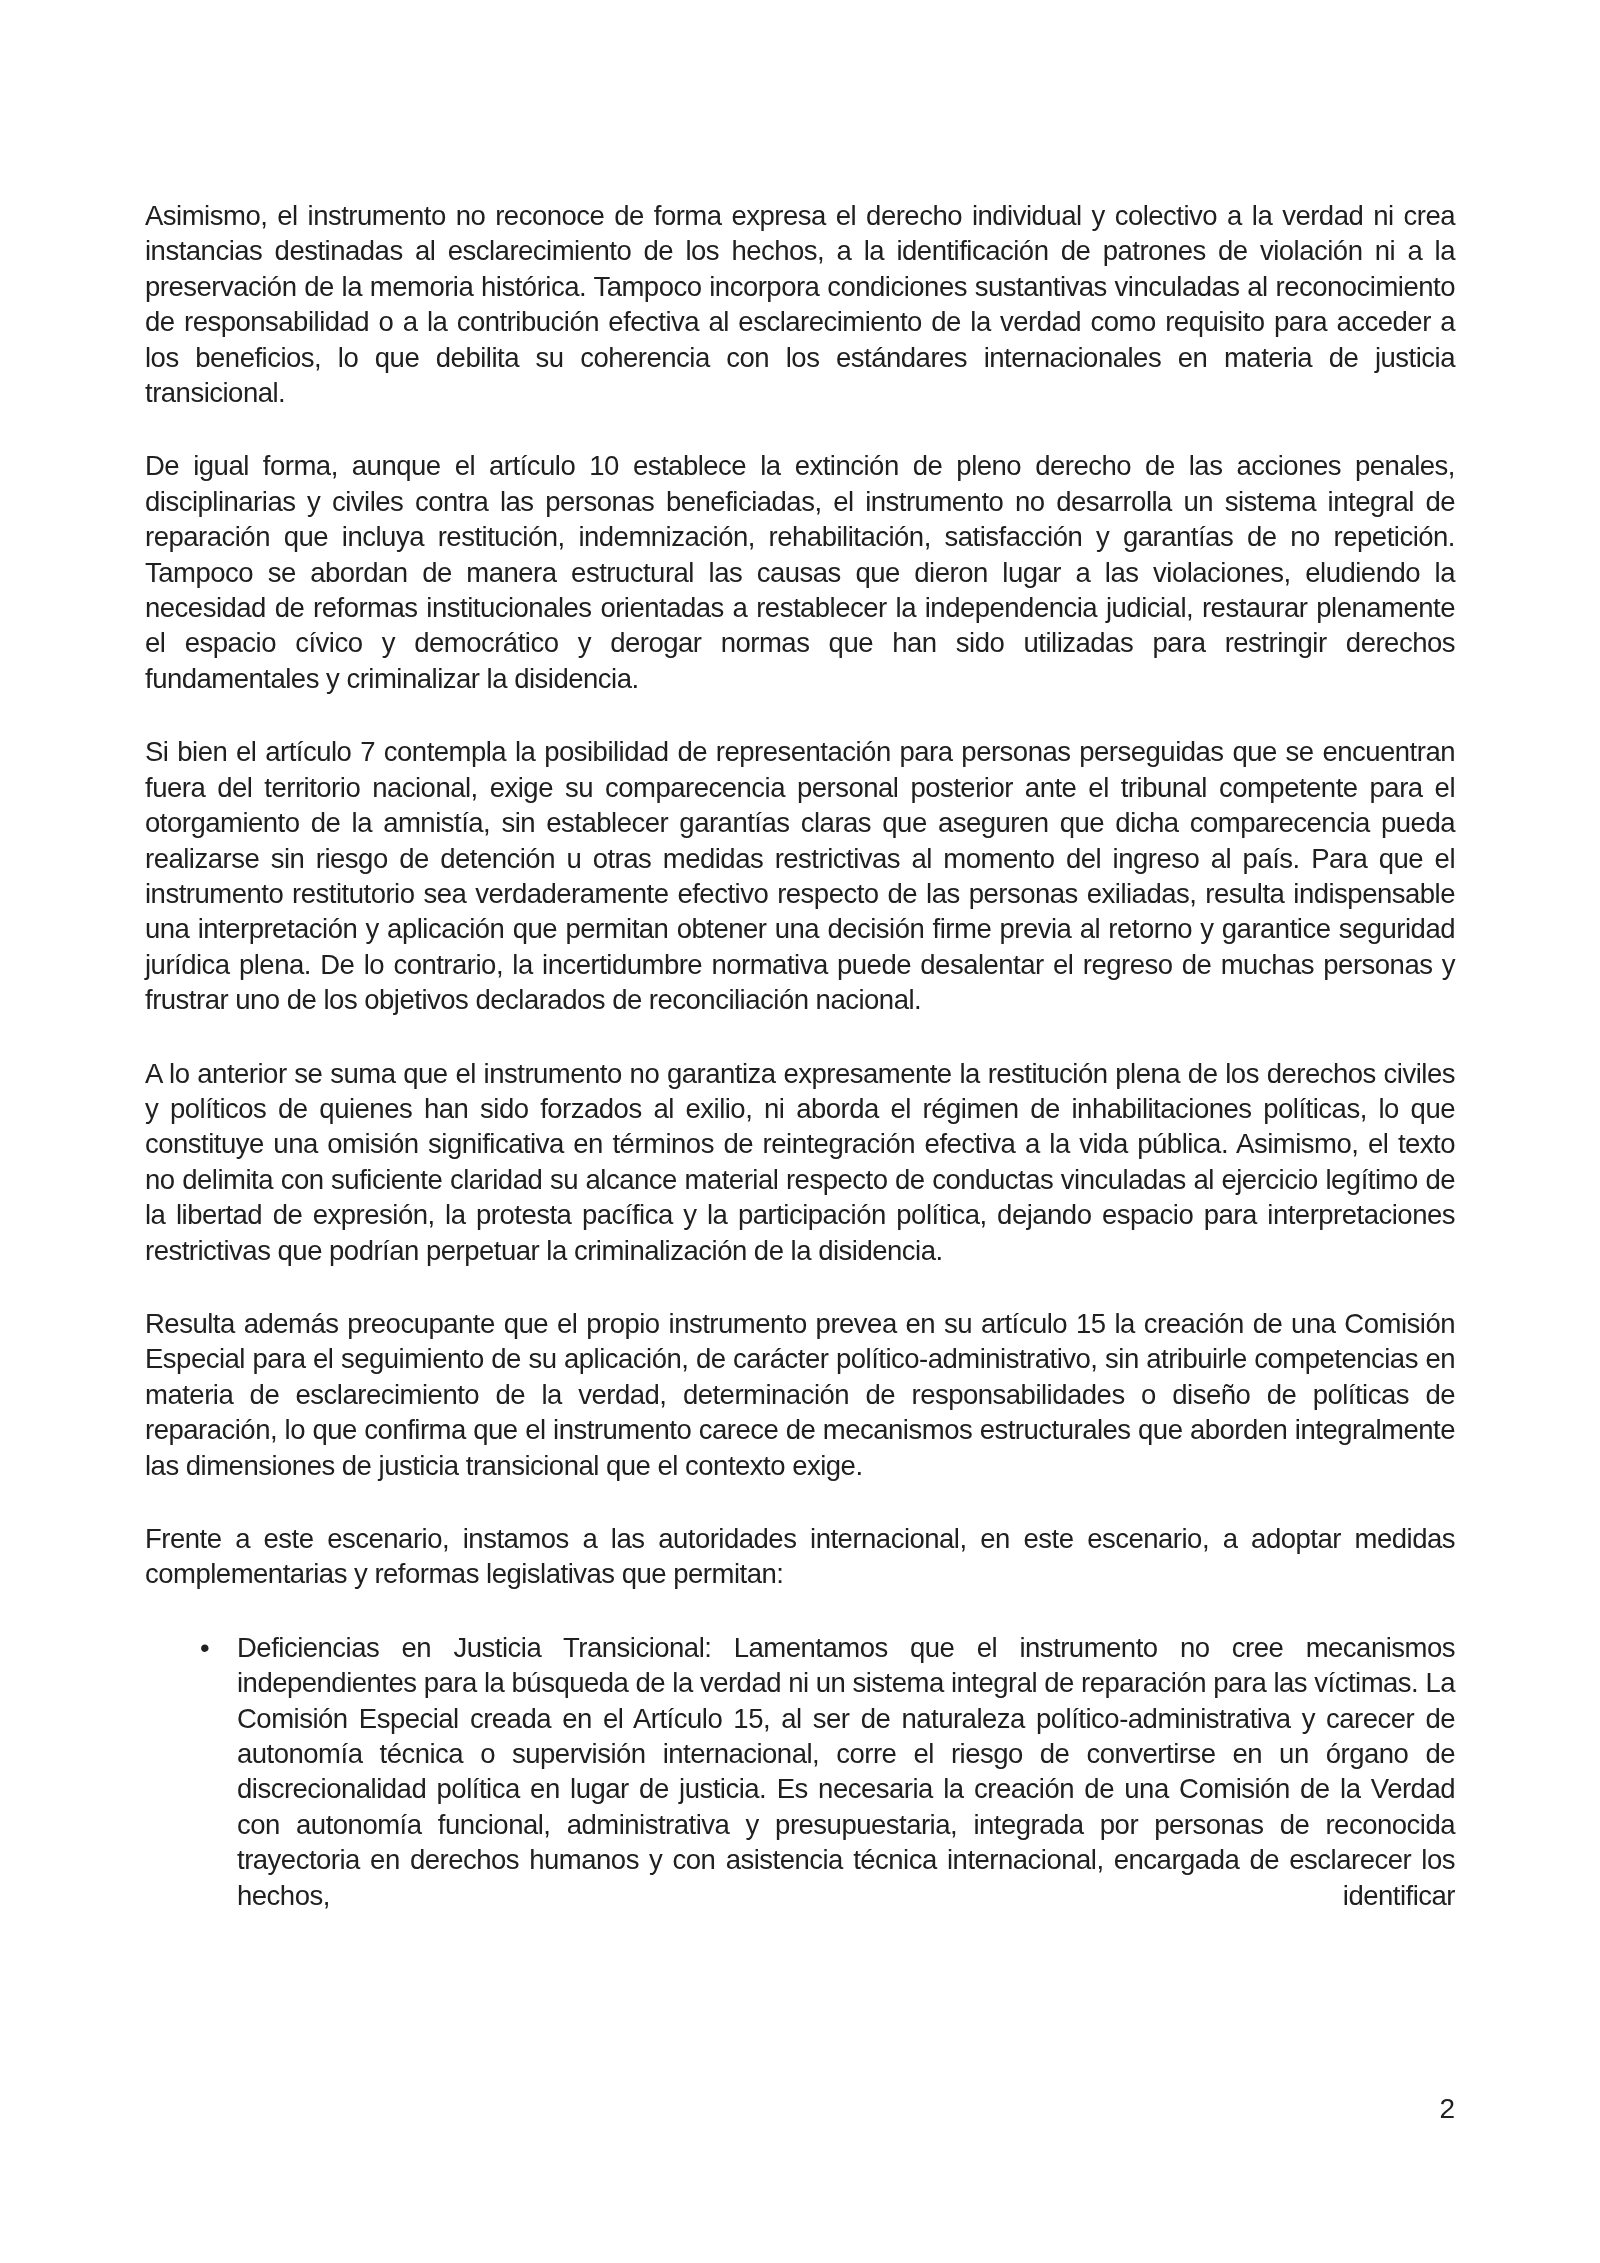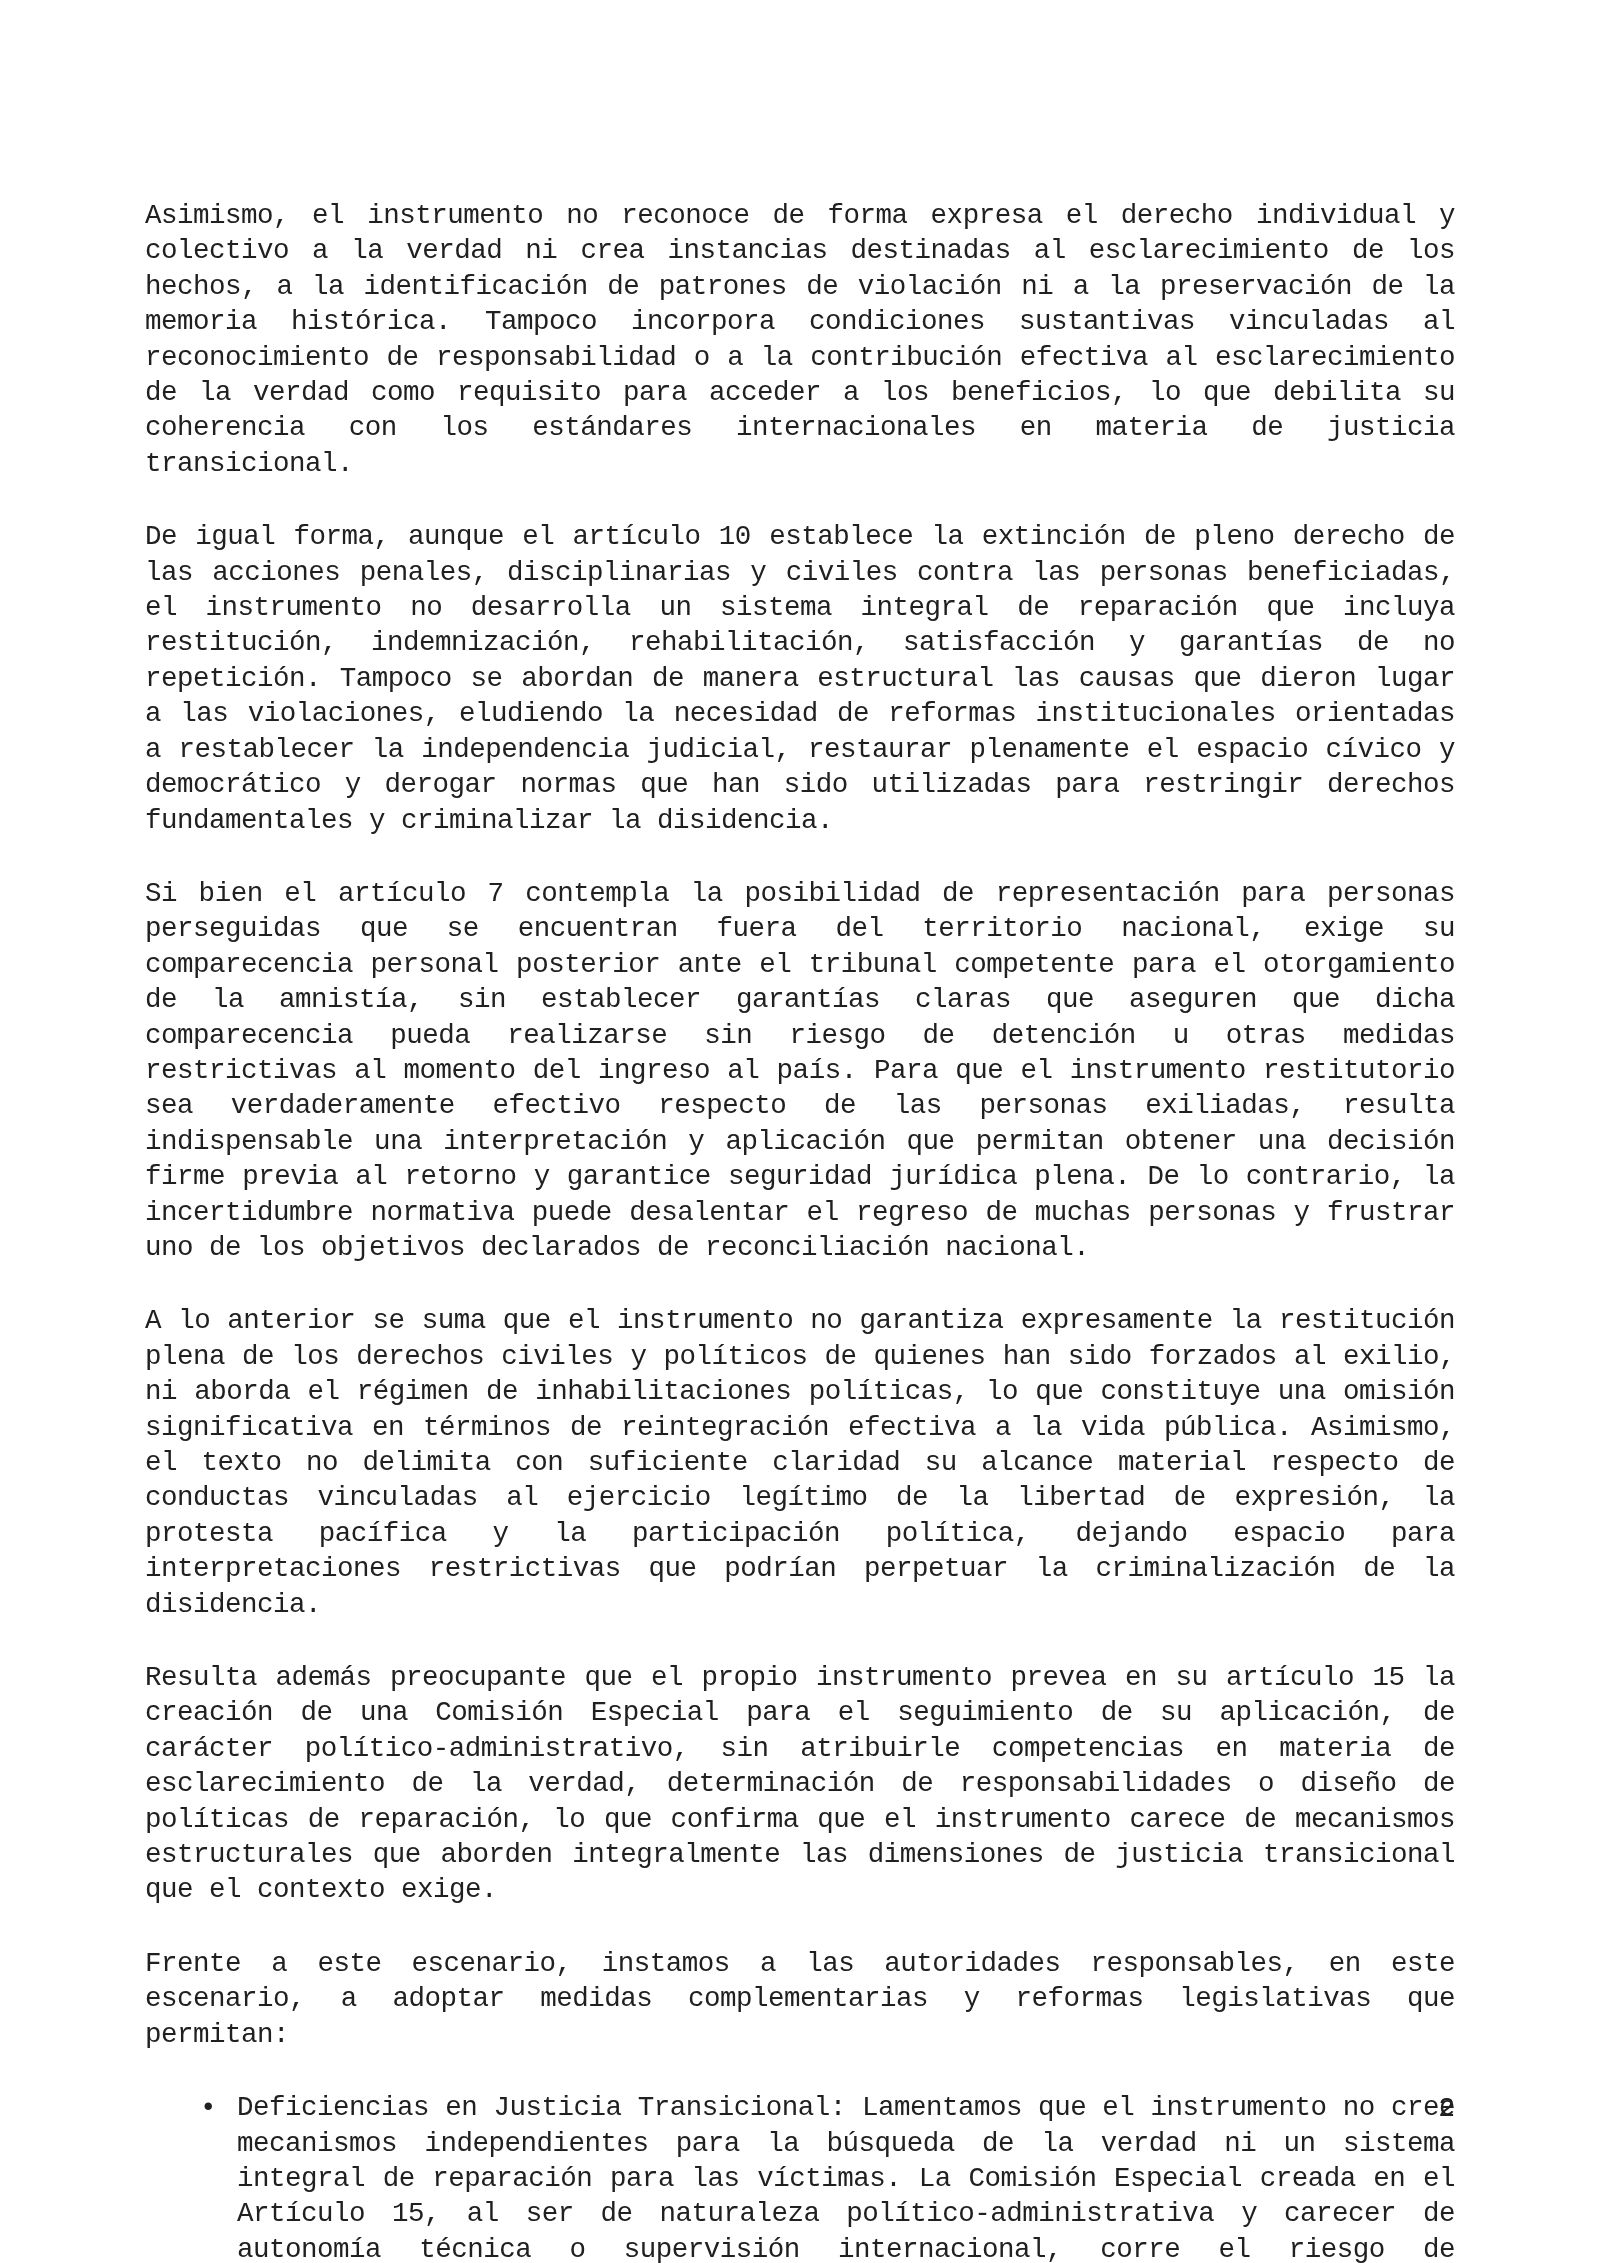--- a/index.html
+++ b/index.html
@@ -6,21 +6,21 @@
     margin: 0;
     padding: 0;
     background: #ffffff;
   }
   .page {
     position: relative;
     width: 1600px;
     height: 2263px;
     background: #ffffff;
     overflow: hidden;
-    font-family: Liberation Mono, monospace;
+    font-family: Liberation Sans, sans-serif;
     color: #202020;
   }
   .content {
     position: absolute;
     left: 145px;
     top: 198px;
     width: 1310px;
   }
   .content p {
     margin: 0 0 38px 0;
@@ -66,21 +66,21 @@
 </head>
 <body>
 
 <div class="page">
   <div class="content">
     <p>Asimismo, el instrumento no reconoce de forma expresa el derecho individual y colectivo a la verdad ni crea instancias destinadas al esclarecimiento de los hechos, a la identificación de patrones de violación ni a la preservación de la memoria histórica. Tampoco incorpora condiciones sustantivas vinculadas al reconocimiento de responsabilidad o a la contribución efectiva al esclarecimiento de la verdad como requisito para acceder a los beneficios, lo que debilita su coherencia con los estándares internacionales en materia de justicia transicional.</p>
     <p>De igual forma, aunque el artículo 10 establece la extinción de pleno derecho de las acciones penales, disciplinarias y civiles contra las personas beneficiadas, el instrumento no desarrolla un sistema integral de reparación que incluya restitución, indemnización, rehabilitación, satisfacción y garantías de no repetición. Tampoco se abordan de manera estructural las causas que dieron lugar a las violaciones, eludiendo la necesidad de reformas institucionales orientadas a restablecer la independencia judicial, restaurar plenamente el espacio cívico y democrático y derogar normas que han sido utilizadas para restringir derechos fundamentales y criminalizar la disidencia.</p>
     <p>Si bien el artículo 7 contempla la posibilidad de representación para personas perseguidas que se encuentran fuera del territorio nacional, exige su comparecencia personal posterior ante el tribunal competente para el otorgamiento de la amnistía, sin establecer garantías claras que aseguren que dicha comparecencia pueda realizarse sin riesgo de detención u otras medidas restrictivas al momento del ingreso al país. Para que el instrumento restitutorio sea verdaderamente efectivo respecto de las personas exiliadas, resulta indispensable una interpretación y aplicación que permitan obtener una decisión firme previa al retorno y garantice seguridad jurídica plena. De lo contrario, la incertidumbre normativa puede desalentar el regreso de muchas personas y frustrar uno de los objetivos declarados de reconciliación nacional.</p>
     <p>A lo anterior se suma que el instrumento no garantiza expresamente la restitución plena de los derechos civiles y políticos de quienes han sido forzados al exilio, ni aborda el régimen de inhabilitaciones políticas, lo que constituye una omisión significativa en términos de reintegración efectiva a la vida pública. Asimismo, el texto no delimita con suficiente claridad su alcance material respecto de conductas vinculadas al ejercicio legítimo de la libertad de expresión, la protesta pacífica y la participación política, dejando espacio para interpretaciones restrictivas que podrían perpetuar la criminalización de la disidencia.</p>
     <p>Resulta además preocupante que el propio instrumento prevea en su artículo 15 la creación de una Comisión Especial para el seguimiento de su aplicación, de carácter político-administrativo, sin atribuirle competencias en materia de esclarecimiento de la verdad, determinación de responsabilidades o diseño de políticas de reparación, lo que confirma que el instrumento carece de mecanismos estructurales que aborden integralmente las dimensiones de justicia transicional que el contexto exige.</p>
-    <p>Frente a este escenario, instamos a las autoridades responsables, en este escenario, a adoptar medidas complementarias y reformas legislativas que permitan:</p>
+    <p>Frente a este escenario, instamos a las autoridades internacional, en este escenario, a adoptar medidas complementarias y reformas legislativas que permitan:</p>
     <ul class="bullet-list">
       <li>
         <span class="marker">•</span>
         <span class="li-text">Deficiencias en Justicia Transicional: Lamentamos que el instrumento no cree mecanismos independientes para la búsqueda de la verdad ni un sistema integral de reparación para las víctimas. La Comisión Especial creada en el Artículo 15, al ser de naturaleza político-administrativa y carecer de autonomía técnica o supervisión internacional, corre el riesgo de convertirse en un órgano de discrecionalidad política en lugar de justicia. Es necesaria la creación de una Comisión de la Verdad con autonomía funcional, administrativa y presupuestaria, integrada por personas de reconocida trayectoria en derechos humanos y con asistencia técnica internacional, encargada de esclarecer los hechos, identificar</span>
       </li>
     </ul>
   </div>
   <div class="pagenum">2</div>
 </div>
 

